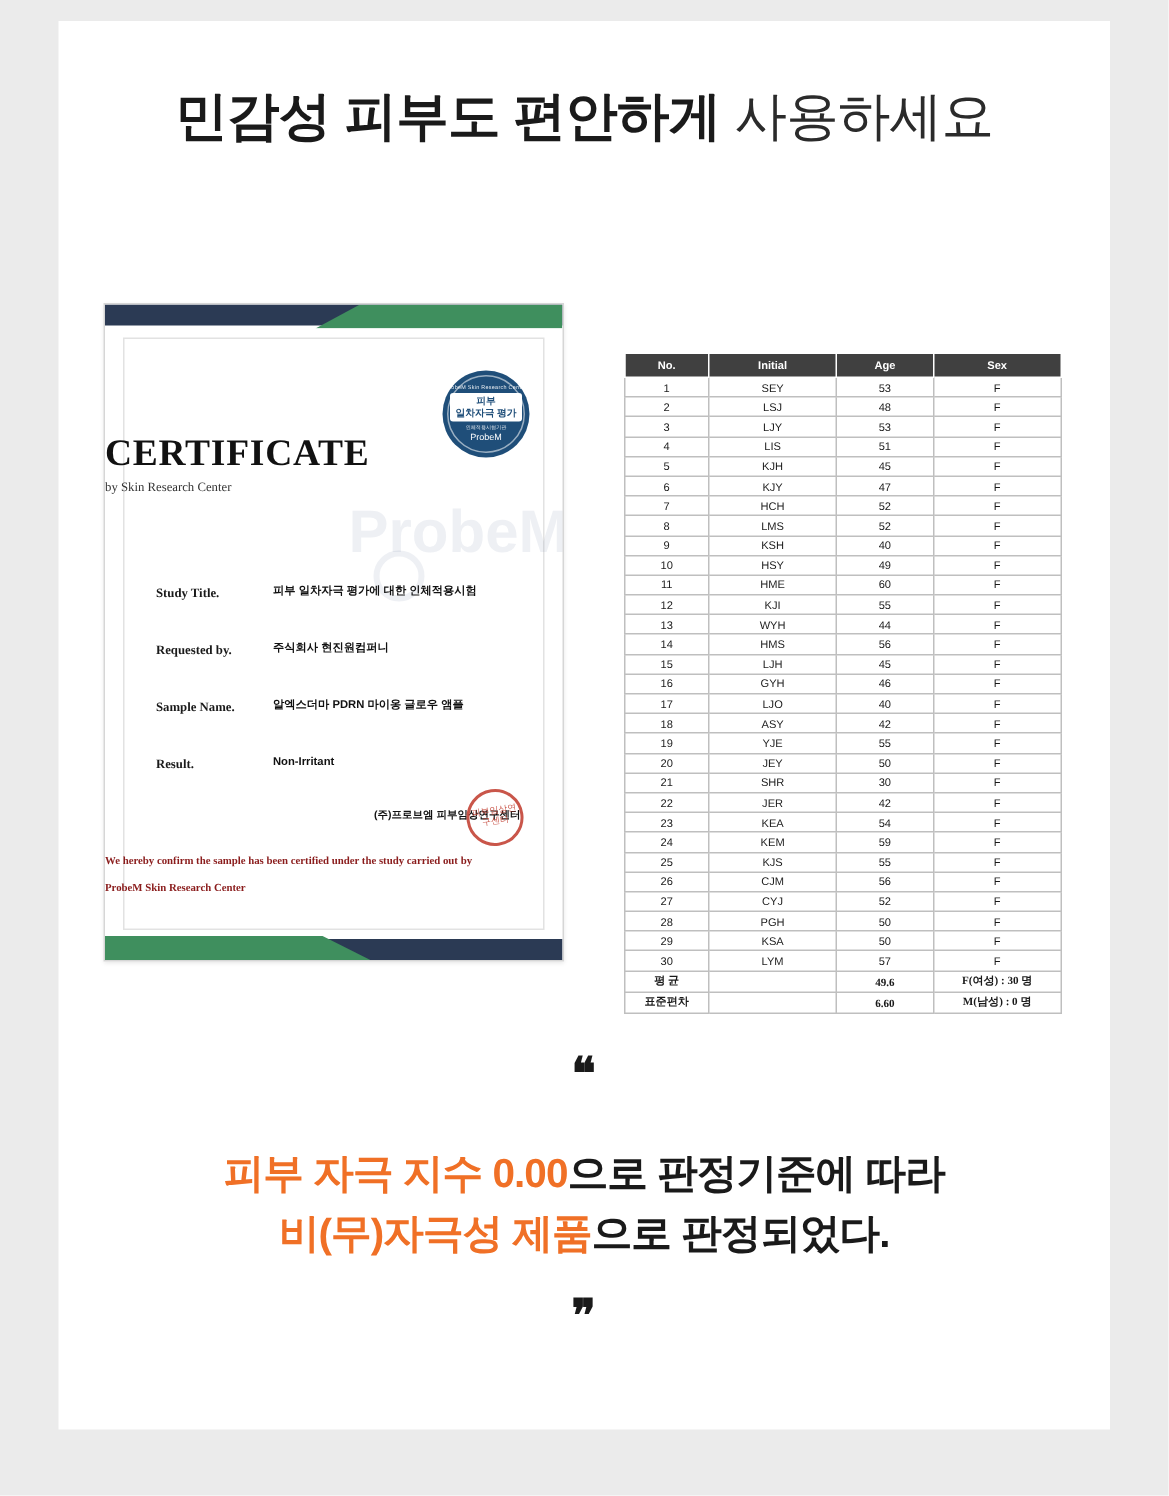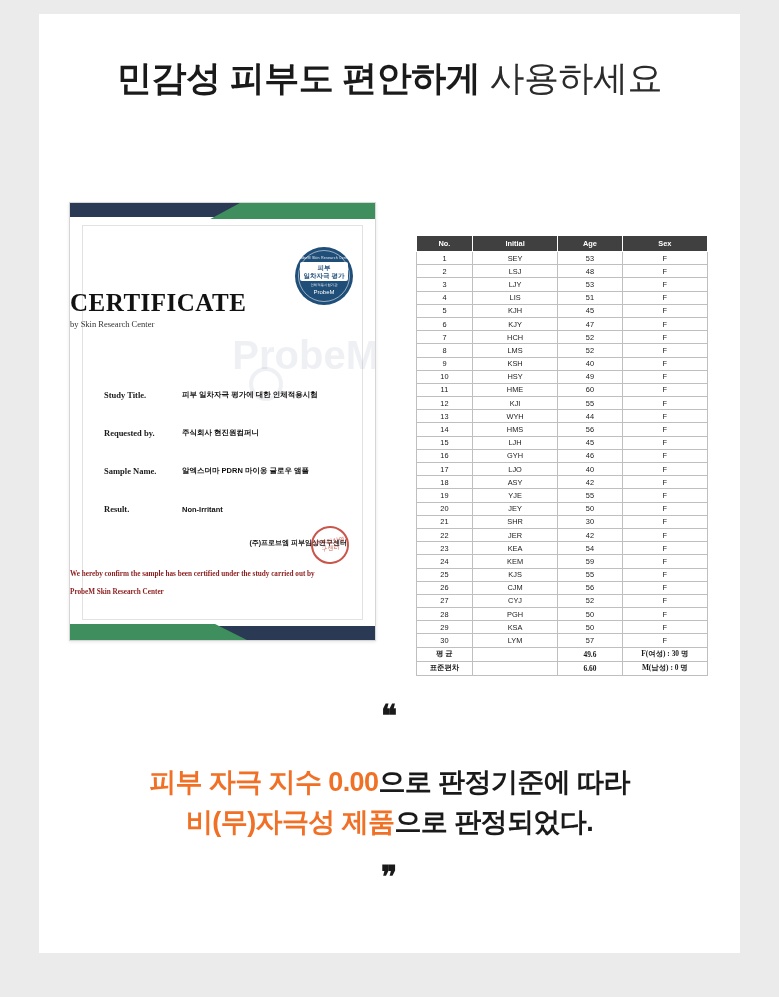--- a/index.html
+++ b/index.html
@@ -159,21 +159,20 @@
     margin-top: 1px;
   }
   .cert-fields {
     position: absolute;
     left: 34px; top: 186px;
     width: 240px;
   }
   .cert-field {
     display: flex;
     margin-bottom: 27px;
-    align-items: flex-end;
   }
   .cert-field .lbl {
     width: 78px;
     font-family: "Liberation Serif", serif;
     font-size: 8.5px;
     font-weight: bold;
     color: #1a1a1a;
     padding-top: 1px;
   }
   .cert-field .val {

